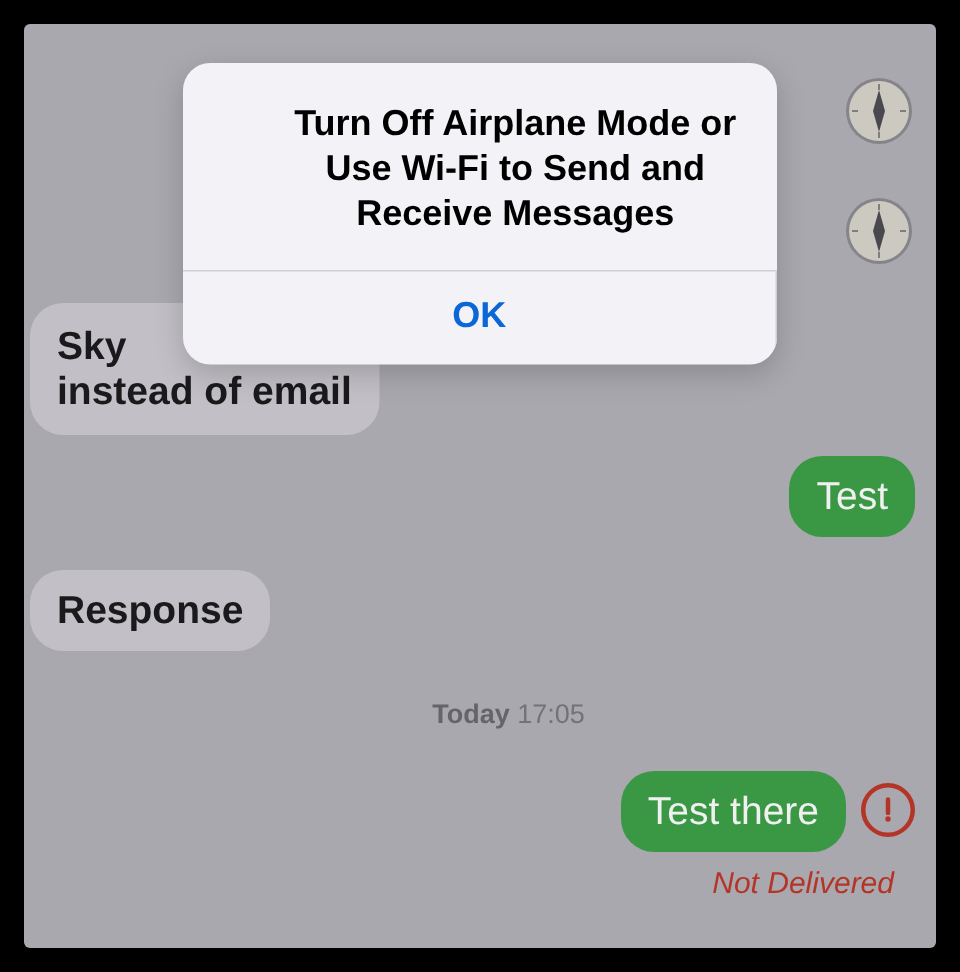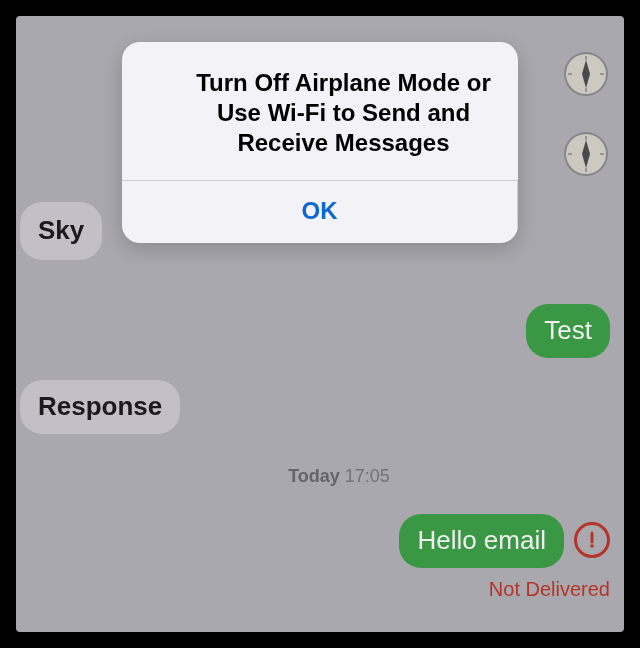--- a/index.html
+++ b/index.html
@@ -55,21 +55,21 @@
       width: 14px; height: 14px; background: #3ea24a; border-bottom-right-radius: 14px;
       transform: skewX(20deg);
     }
     .timestamp {
       width: 100%; text-align: center;
       color: #7b7a80; font-size: 18px; font-weight: 400;
     }
     .timestamp .day { font-weight: 600; color: #6c6b71; }
     .not-delivered {
       color: #c0392b; font-size: 20px; font-weight: 400;
-      position: absolute; right: 14px;
+      position: absolute; right: 28px; font-style: italic;
     }
     .error-badge {
       width: 36px; height: 36px; border-radius: 50%;
       border: 3px solid #c0392b;
       position: absolute; right: 14px;
       display: flex; align-items: center; justify-content: center;
     }
     .error-badge svg { width: 18px; height: 18px; }
     
     .alert {
@@ -138,20 +138,21 @@
               <line x1="38" y1="24" x2="42" y2="24"></line>
             </g>
             <polygon points="24,10 28,24 24,38 20,24" fill="#4e4d53"></polygon>
           </svg>
       </span>
     </div>
 
     <div class="row left" style="top:186px;">
       <div class="bubble gray tail-left" style="padding-top:14px;padding-bottom:14px;">
         <div><span>Sky</span></div>
+        <div><span>instead of email</span></div>
       </div>
     </div>
 
     <div class="row left" style="top:364px;">
       <div class="bubble gray tail-left">
         <span>Response</span>
       </div>
     </div>
 
     <div class="row right" style="top:288px;">
@@ -162,21 +163,21 @@
 
     <div class="row" style="top:450px;margin-left:19px;">
       <div class="timestamp">
         <span class="day">Today</span>
         <span>17:05</span>
       </div>
     </div>
 
     <div class="row right right-with-icon" style="top:498px;">
       <div class="bubble green tail-right">
-        <span>Hello email</span>
+        <span>Test there</span>
       </div>
     </div>
     <div class="error-badge" style="top:506px;">
       <svg viewBox="0 0 18 18">
           <line x1="9" y1="2" x2="9" y2="11" stroke="#c0392b" stroke-width="3" stroke-linecap="round"></line>
           <circle cx="9" cy="15" r="1.8" fill="#c0392b"></circle>
         </svg>
     </div>
 
     <div class="not-delivered" style="top:562px;">Not Delivered</div>

